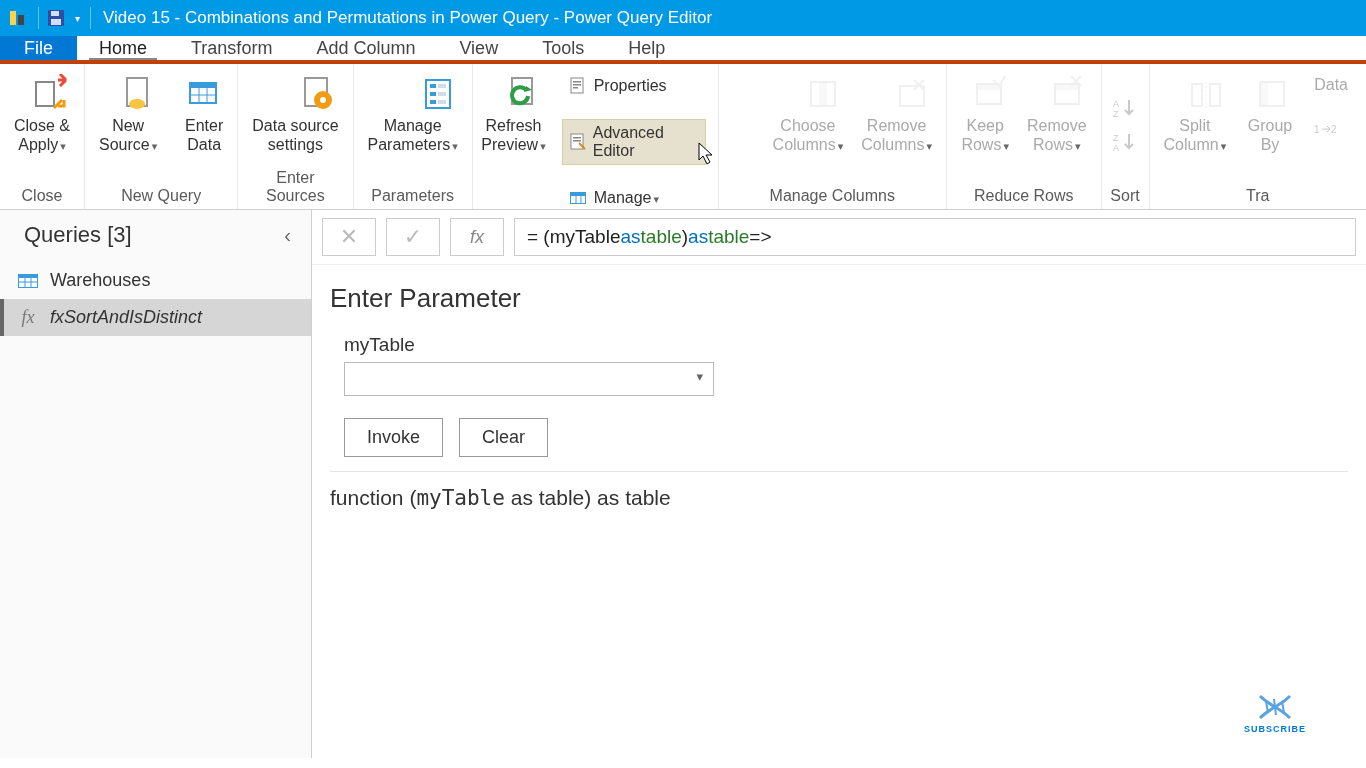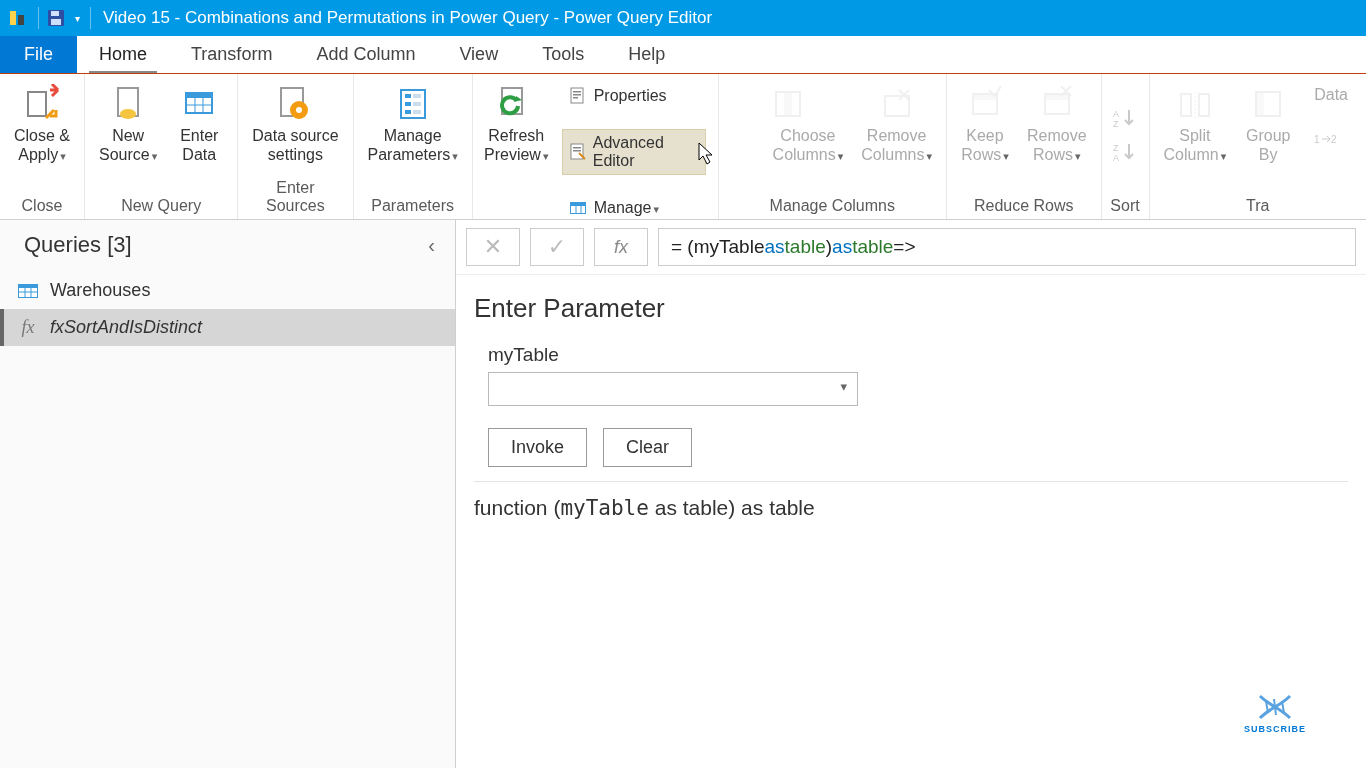--- a/index.html
+++ b/index.html
@@ -6,45 +6,45 @@
 body { width: 1366px; height: 768px; overflow: hidden; background: #fff; position: relative; }
 
 
 .titlebar { height: 36px; background: #0099e6; display: flex; align-items: center; padding: 0 6px; color: #fff; }
 .tb-icon { width: 22px; height: 22px; margin-right: 4px; display: inline-flex; align-items: center; justify-content: center; }
 .tb-sep { width: 1px; height: 22px; background: rgba(255,255,255,0.4); margin: 0 6px; }
 .tb-title { font-size: 17px; font-weight: 400; margin-left: 6px; }
 .tb-dropdown { font-size: 10px; color: #fff; margin: 0 4px; }
 
 
-.ribbon-tabs { height: 38px; background: #fff; display: flex; align-items: stretch; border-bottom: 1px solid #c2410c; }
+.ribbon-tabs { height: 28px; background: #fff; display: flex; align-items: stretch; border-bottom: 4px solid #c2410c; }
 .ribbon-tab { padding: 11px 22px; display: flex; align-items: center; font-size: 18px; color: #444; cursor: pointer; }
 .ribbon-tab.file { background: #0078d4; color: #fff; padding: 0 24px; }
 .ribbon-tab.active { color: #222; position: relative; }
 .ribbon-tab.active::after { content: ""; position: absolute; bottom: 0; left: 12px; right: 12px; height: 2px; background: #888; }
 
 
 .ribbon { height: 146px; background: #fff; display: flex; border-bottom: 1px solid #d0d0d0; box-shadow: 0 1px 3px rgba(0,0,0,0.1); }
 .ribbon-group { border-right: 1px solid #e8e8e8; display: flex; flex-direction: column; padding: 4px 8px 2px 8px; }
 .ribbon-group-controls { display: flex; flex: 1; align-items: flex-start; gap: 6px; }
 .ribbon-group-label { text-align: center; font-size: 16px; color: #5a5a5a; padding: 2px 0; }
-.rbtn { display: flex; flex-direction: column; align-items: center; padding: 6px 6px 0 6px; cursor: pointer; min-width: 60px; }
+.rbtn { display: flex; flex-direction: column; align-items: flex-end; padding: 6px 6px 0 6px; cursor: pointer; min-width: 60px; }
 .rbtn-icon { width: 40px; height: 40px; display: flex; align-items: center; justify-content: center; margin-bottom: 2px; position: relative; }
 .rbtn-label { font-size: 16px; color: #333; text-align: center; line-height: 1.2; white-space: nowrap; }
 .rbtn.disabled .rbtn-icon svg, .rbtn.disabled .rbtn-icon { opacity: 0.35; }
 .rbtn.disabled .rbtn-label { color: #aaa; }
 .dd-arrow::after { content: "▾"; font-size: 11px; color: #666; margin-left: 2px; }
 .rlist { display: flex; flex-direction: column; justify-content: center; gap: 19px; padding: 4px 4px; }
 .rlist-item { display: flex; align-items: center; gap: 6px; font-size: 16px; color: #333; padding: 4px 6px; cursor: pointer; }
 .rlist-item.hl { background: #e6e0cf; border: 1px solid #d6cfa8; }
 .rlist-icon { width: 20px; height: 20px; display: flex; align-items: center; justify-content: center; }
 
 
 .main { display: flex; height: calc(768px - 36px - 38px - 146px); }
-.side { width: 456px; border-right: 1px solid #d0d0d0; background: #fafafa; position: relative; }
+.side { width: 312px; border-right: 1px solid #d0d0d0; background: #fafafa; position: relative; }
 .side-header { display: flex; align-items: center; justify-content: space-between; padding: 12px 20px 8px 24px; }
 .side-title { font-size: 22px; color: #333; }
 .side-collapse { font-size: 20px; color: #666; cursor: pointer; }
 .qlist { padding: 6px 0; }
 .qitem { display: flex; align-items: center; gap: 12px; padding: 8px 18px; font-size: 18px; color: #333; cursor: pointer; }
 .qitem.sel { background: #d6d6d6; border-left: 4px solid #666; padding-left: 14px; font-style: italic; }
 .qicon { width: 20px; height: 16px; display: inline-flex; align-items: center; justify-content: center; }
 
 .content { flex: 1; background: #fff; display: flex; flex-direction: column; }
 .formula-row { display: flex; align-items: stretch; padding: 8px 10px; gap: 10px; border-bottom: 1px solid #eee; }

